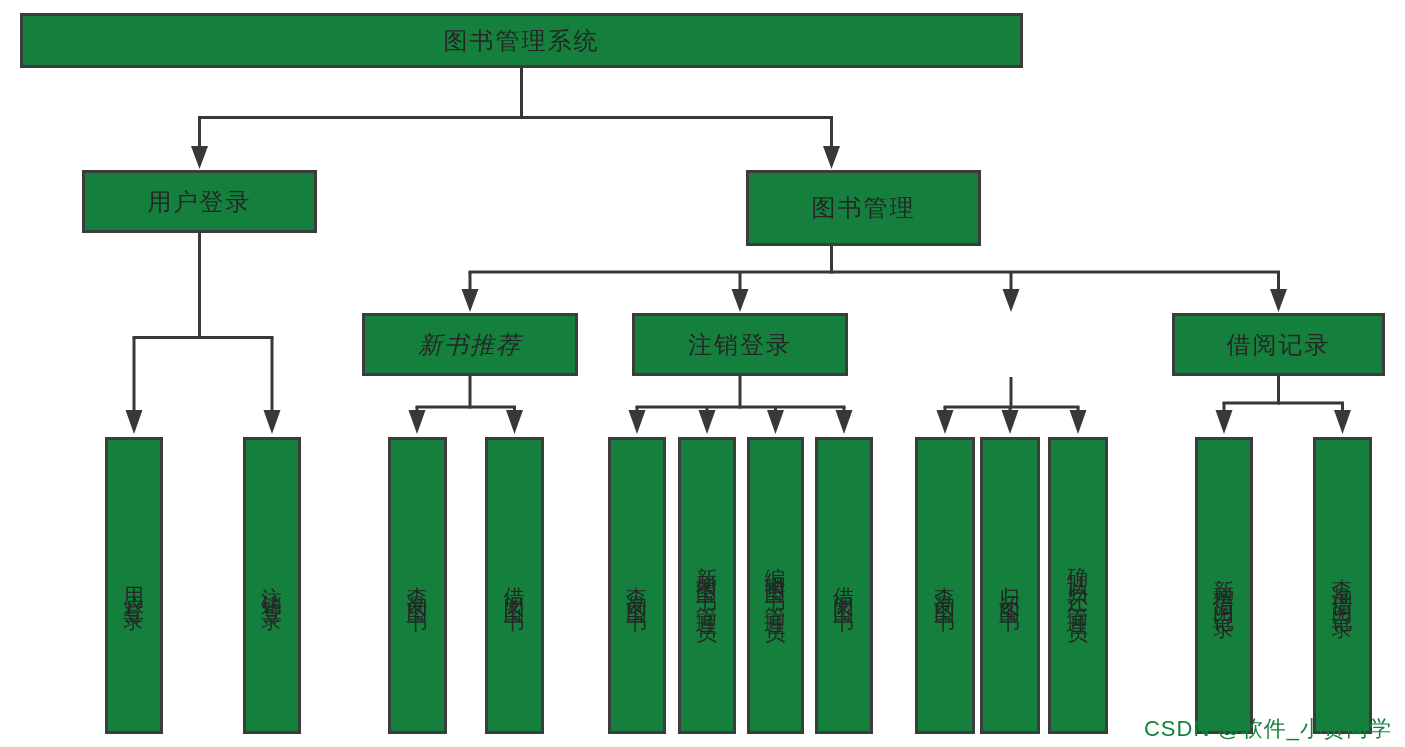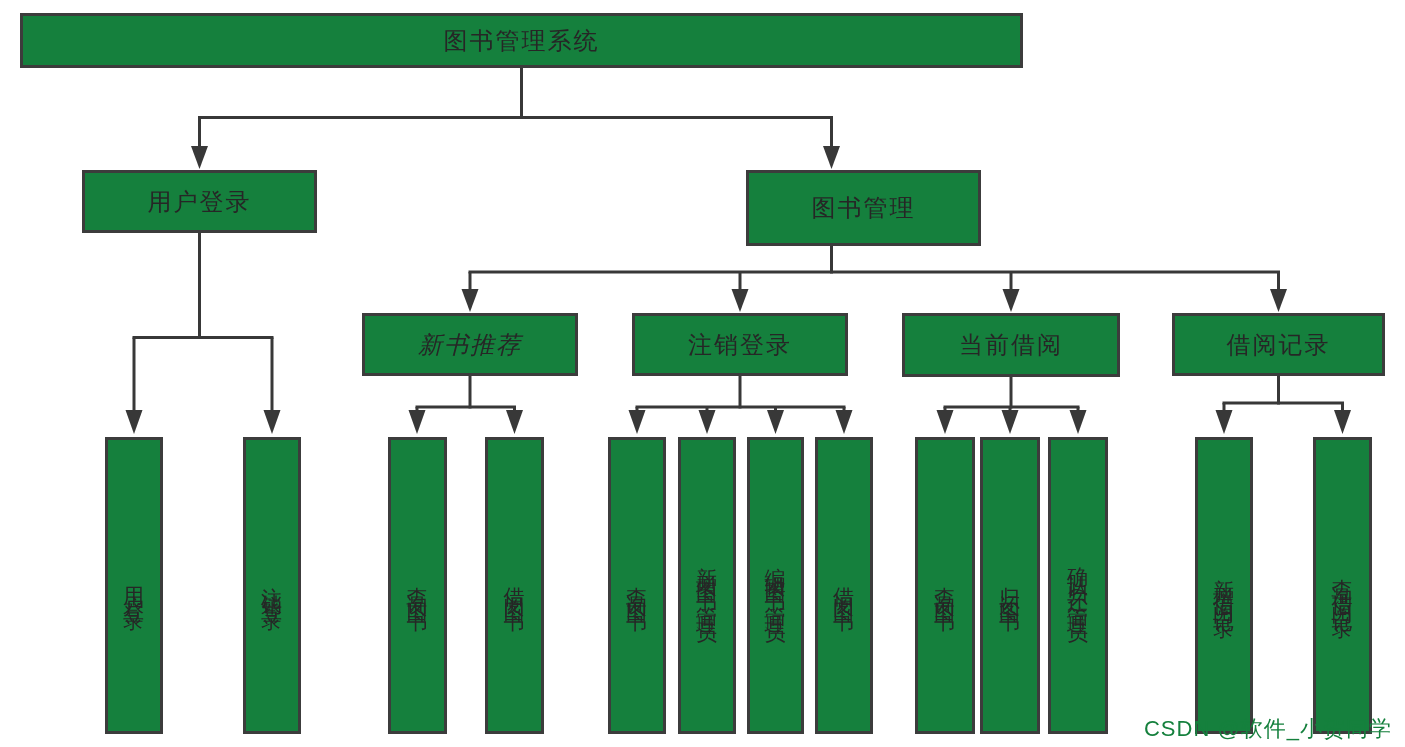--- a/index.html
+++ b/index.html
@@ -153,21 +153,20 @@
     <polygon points="1215.5,410 1232.5,410 1224,434"></polygon>
     <line x1="1342.5" y1="403" x2="1342.5" y2="412"></line>
     <polygon points="1334,410 1351,410 1342.5,434"></polygon>
   </svg>
 
   <div class="node hnode" id="n-root">图书管理系统</div>
   <div class="node hnode" id="n-user-login">用户登录</div>
   <div class="node hnode" id="n-book-management">图书管理</div>
   <div class="node hnode" id="n-new-book">新书推荐</div>
   <div class="node hnode" id="n-book-borrow">注销登录</div>
-  <div class="node hnode" id="n-current-borrow">当前借阅</div>
   <div class="node hnode" id="n-borrow-records">借阅记录</div>
 
   <div class="node vnode" id="l-user-login">用户登录</div>
   <div class="node vnode" id="l-logout">注销登录</div>
   <div class="node vnode" id="l-query-books-1">查询图书</div>
   <div class="node vnode" id="l-borrow-books-1">借阅图书</div>
   <div class="node vnode" id="l-query-books-2">查询图书</div>
   <div class="node vnode" id="l-add-books">新增图书（管理员）</div>
   <div class="node vnode" id="l-edit-books">编辑图书（管理员）</div>
   <div class="node vnode" id="l-borrow-books-2">借阅图书</div>

